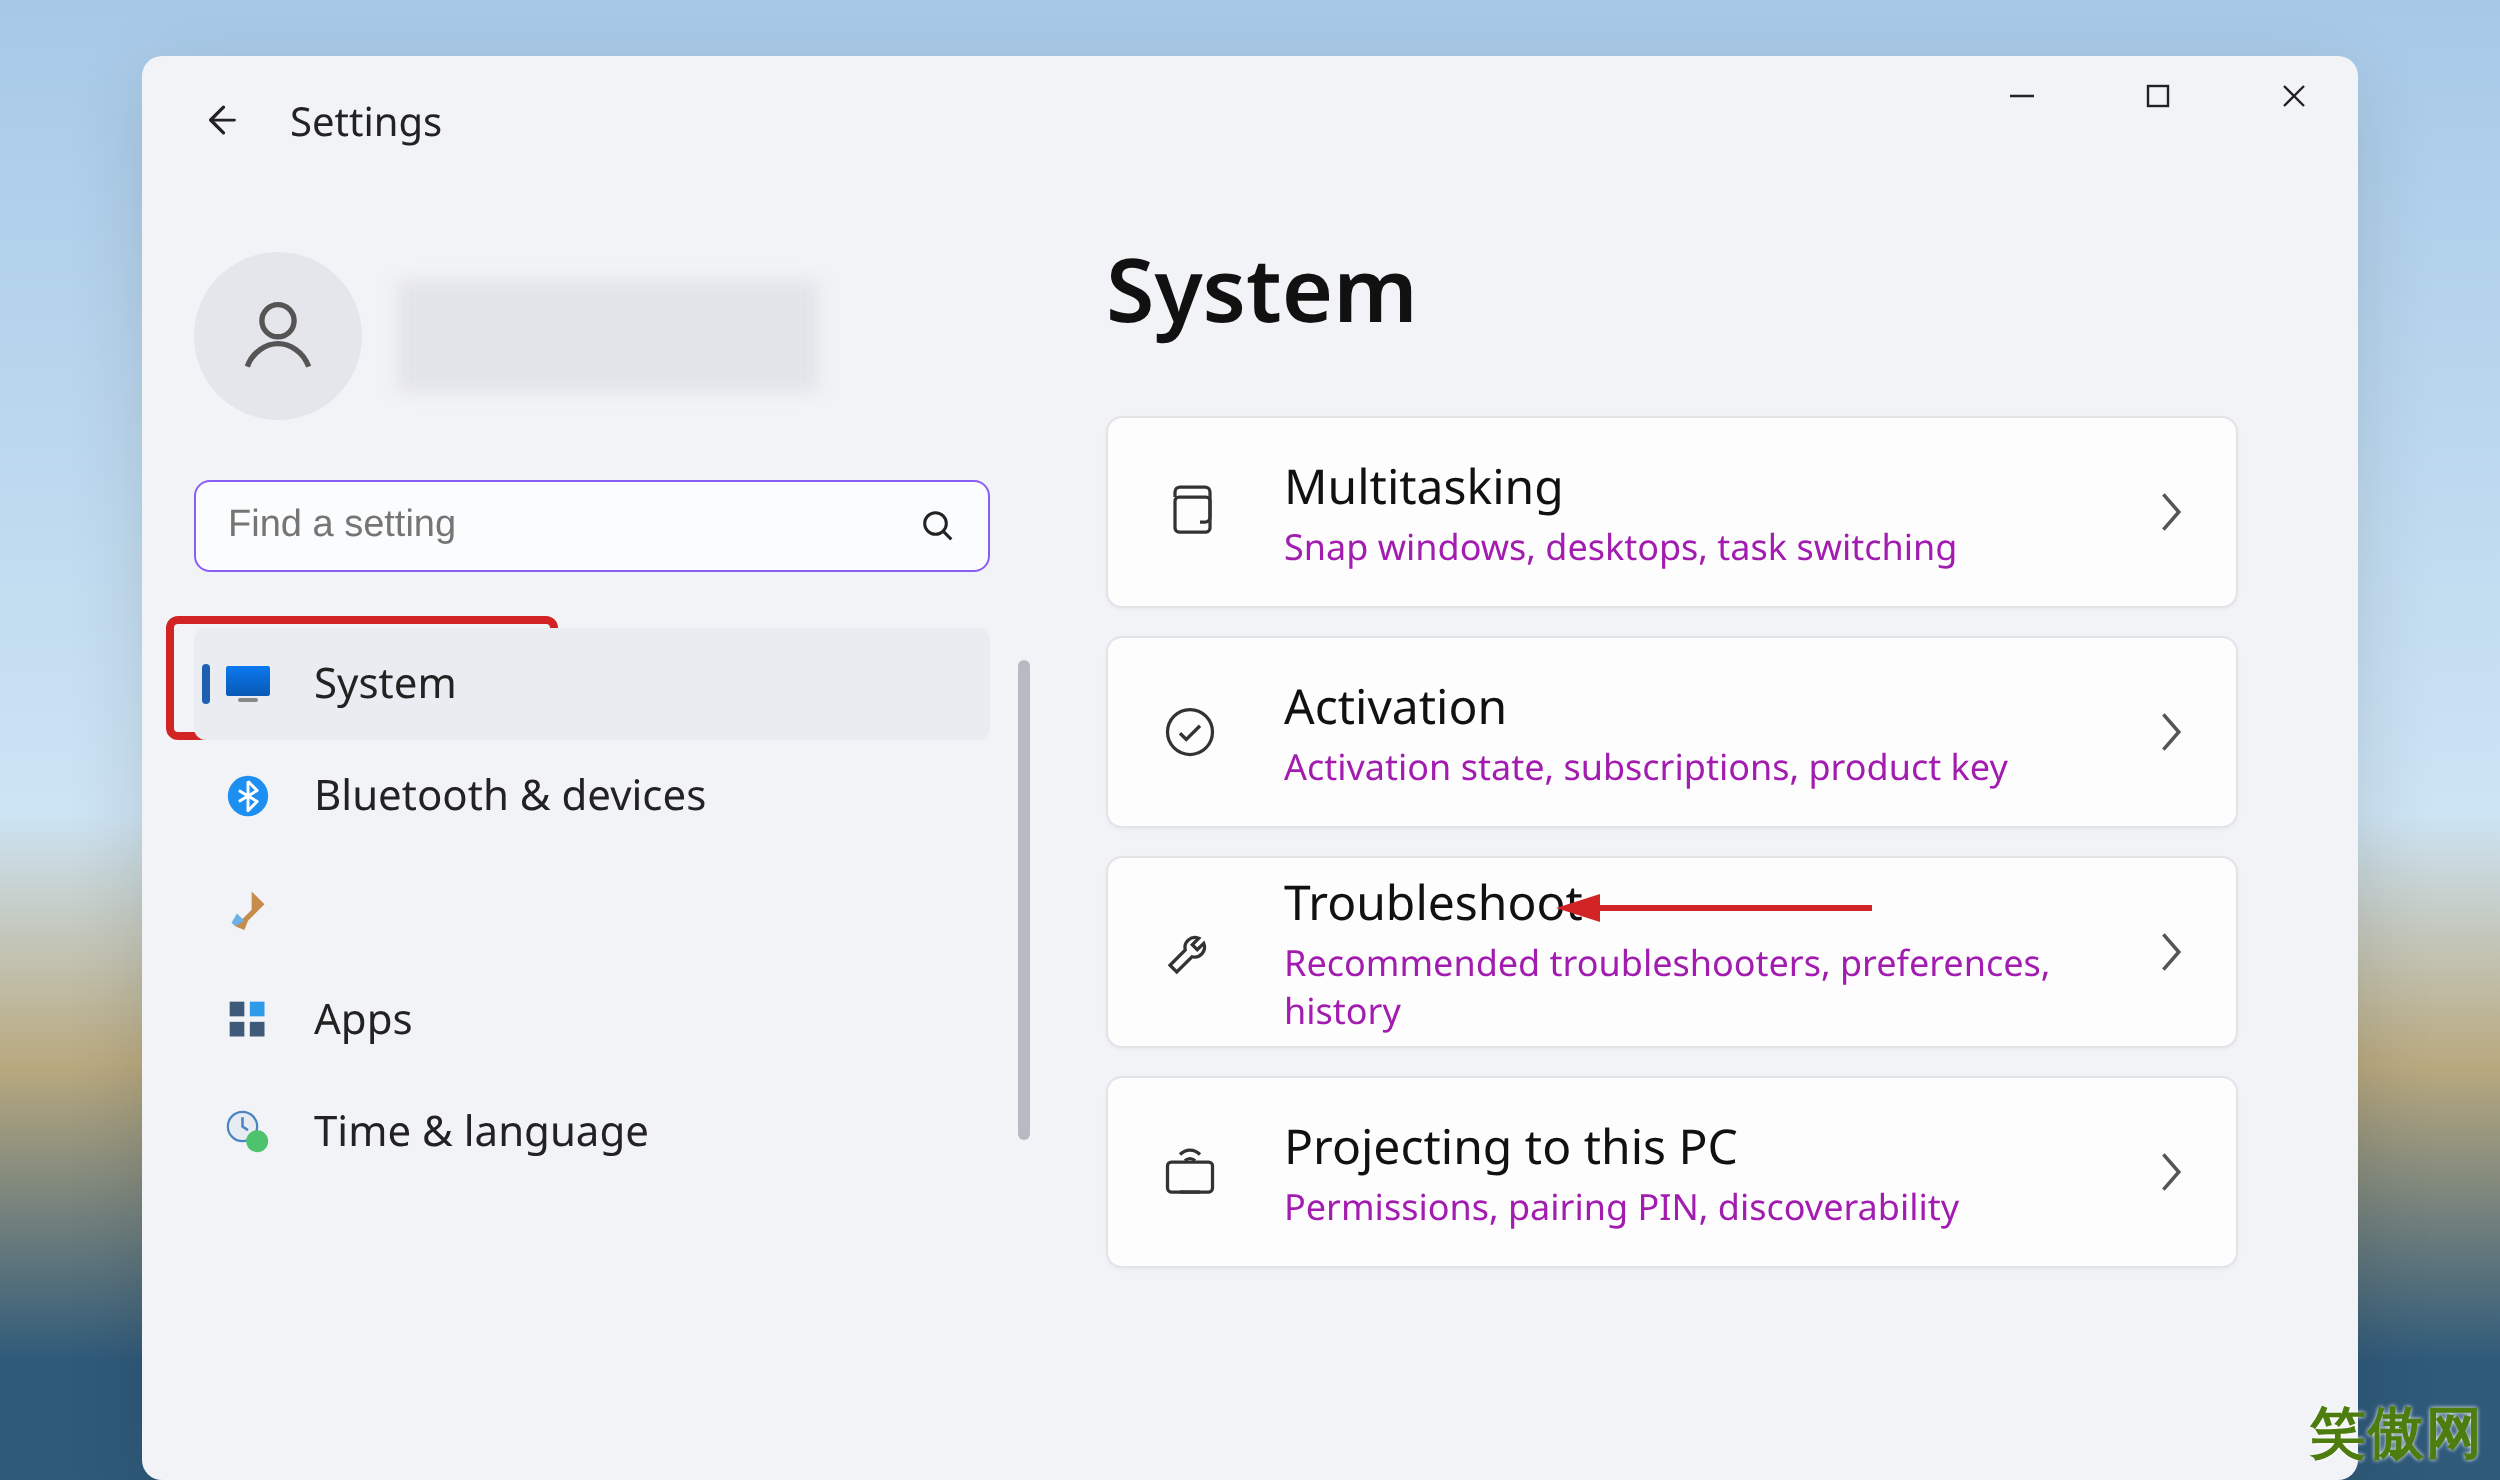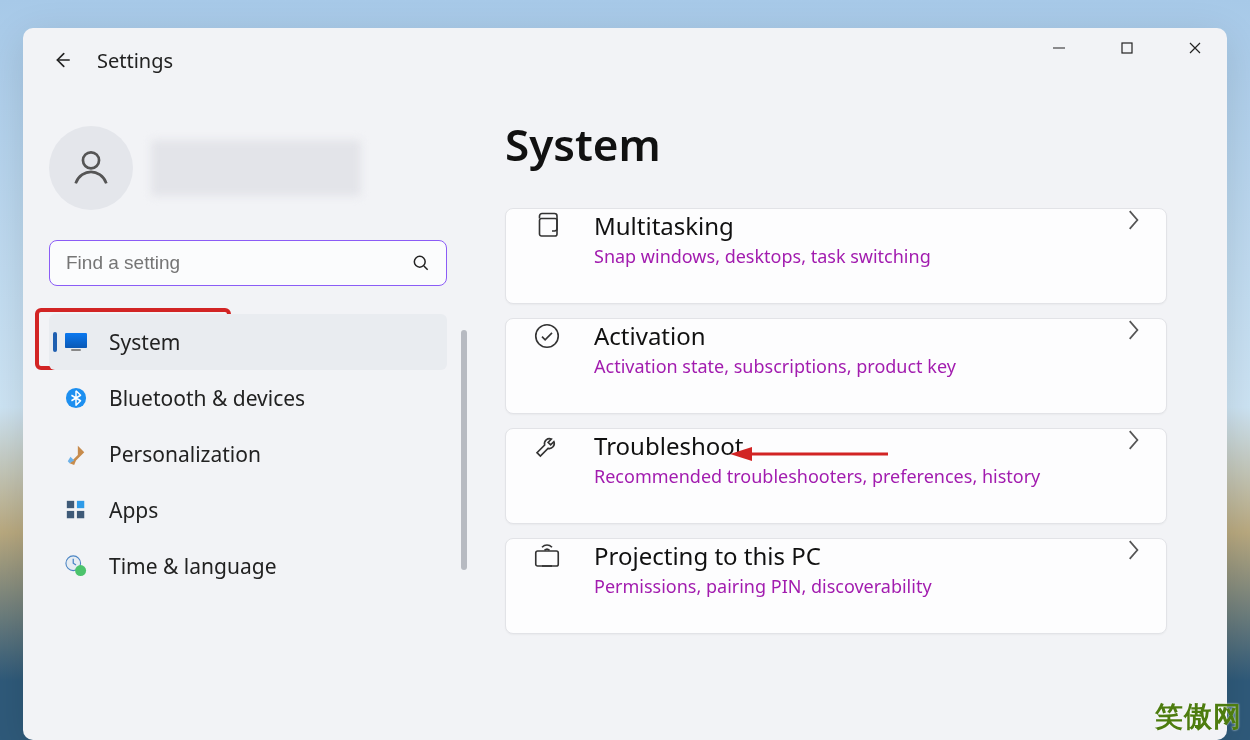--- a/index.html
+++ b/index.html
@@ -3,21 +3,21 @@
 <meta charset="utf-8">
 <style>
   * { box-sizing: border-box; margin: 0; padding: 0; }
   html, body { width: 1250px; height: 740px; overflow: hidden; font-family: "Segoe UI", system-ui, sans-serif; }
   body {
     background: linear-gradient(180deg, #a7c9e8 0%, #cde4f4 55%, #b9a97f 72%, #2f5a7a 92%);
     display: flex; align-items: center; justify-content: center;
   }
 
   .window {
-    width: 1204px; height: 712px; margin-top: 28px;
+    width: 1108px; height: 712px; margin-top: 28px;
     background: #f2f3f6;
     border-radius: 10px;
     box-shadow: 0 10px 40px rgba(0,0,0,.12);
     position: relative;
     overflow: hidden;
   }
 
   
   .titlebar {
     position: absolute; top: 0; right: 0; display: flex; gap: 4px;
@@ -72,21 +72,21 @@
     position: absolute; width: 6px; background: #b7bac1; border-radius: 3px;
   }
 
   
   .main { flex: 1; position: relative; padding-right: 60px; padding-left: 30px; }
   .pagetitle { font-size: 44px; font-weight: 600; color: #111; margin-top: -6px; }
 
   .cards { margin-top: 34px; display: flex; flex-direction: column; gap: 14px; }
   .card {
     background: #FDFDFE; border: 1px solid #e2e3e7; border-radius: 8px;
-    height: 96px; display: flex; align-items: flex-start; gap: 30px;
+    height: 96px; display: flex; align-items: center; gap: 30px;
     padding: 0 20px 0 24px;
     box-shadow: 0 1px 2px rgba(0,0,0,.04);
   }
   .cardicon { width: 34px; height: 34px; color: #333; flex: 0 0 34px; display:flex; align-items:center; justify-content:center;}
   .cardtext { flex: 1; }
   .cardtitle { font-size: 24px; color: #111; font-weight: 400; }
   .carddesc { font-size: 18px; color: #a21caf; margin-top: 2px; }
   .chevron { color: #444; flex: 0 0 20px; }
 
   .arrow-annot { position: absolute; }
@@ -183,21 +183,20 @@
         </div>
 
 
         <div class="navitem">
           <span class="navicon">
             <svg width="22" height="22" viewBox="0 0 24 24">
                 <path d="M14 3l7 7-9 9-2 5-5-2 9-9z" fill="#c78b4c"></path>
                 <path d="M5 22l-2-2 3-5 4 4-5 3z" fill="#6db1e8"></path>
               </svg>
           </span>
-          <span>Personalization</span>
         </div>
 
         <div class="navitem">
           <span class="navicon">
             <svg width="22" height="22" viewBox="0 0 24 24">
                 <rect x="2" y="2" width="8" height="8" fill="#3f5a78"></rect>
                 <rect x="13" y="2" width="8" height="8" fill="#2f9be8"></rect>
                 <rect x="2" y="13" width="8" height="8" fill="#3f5a78"></rect>
                 <rect x="13" y="13" width="8" height="8" fill="#3f5a78"></rect>
               </svg>

